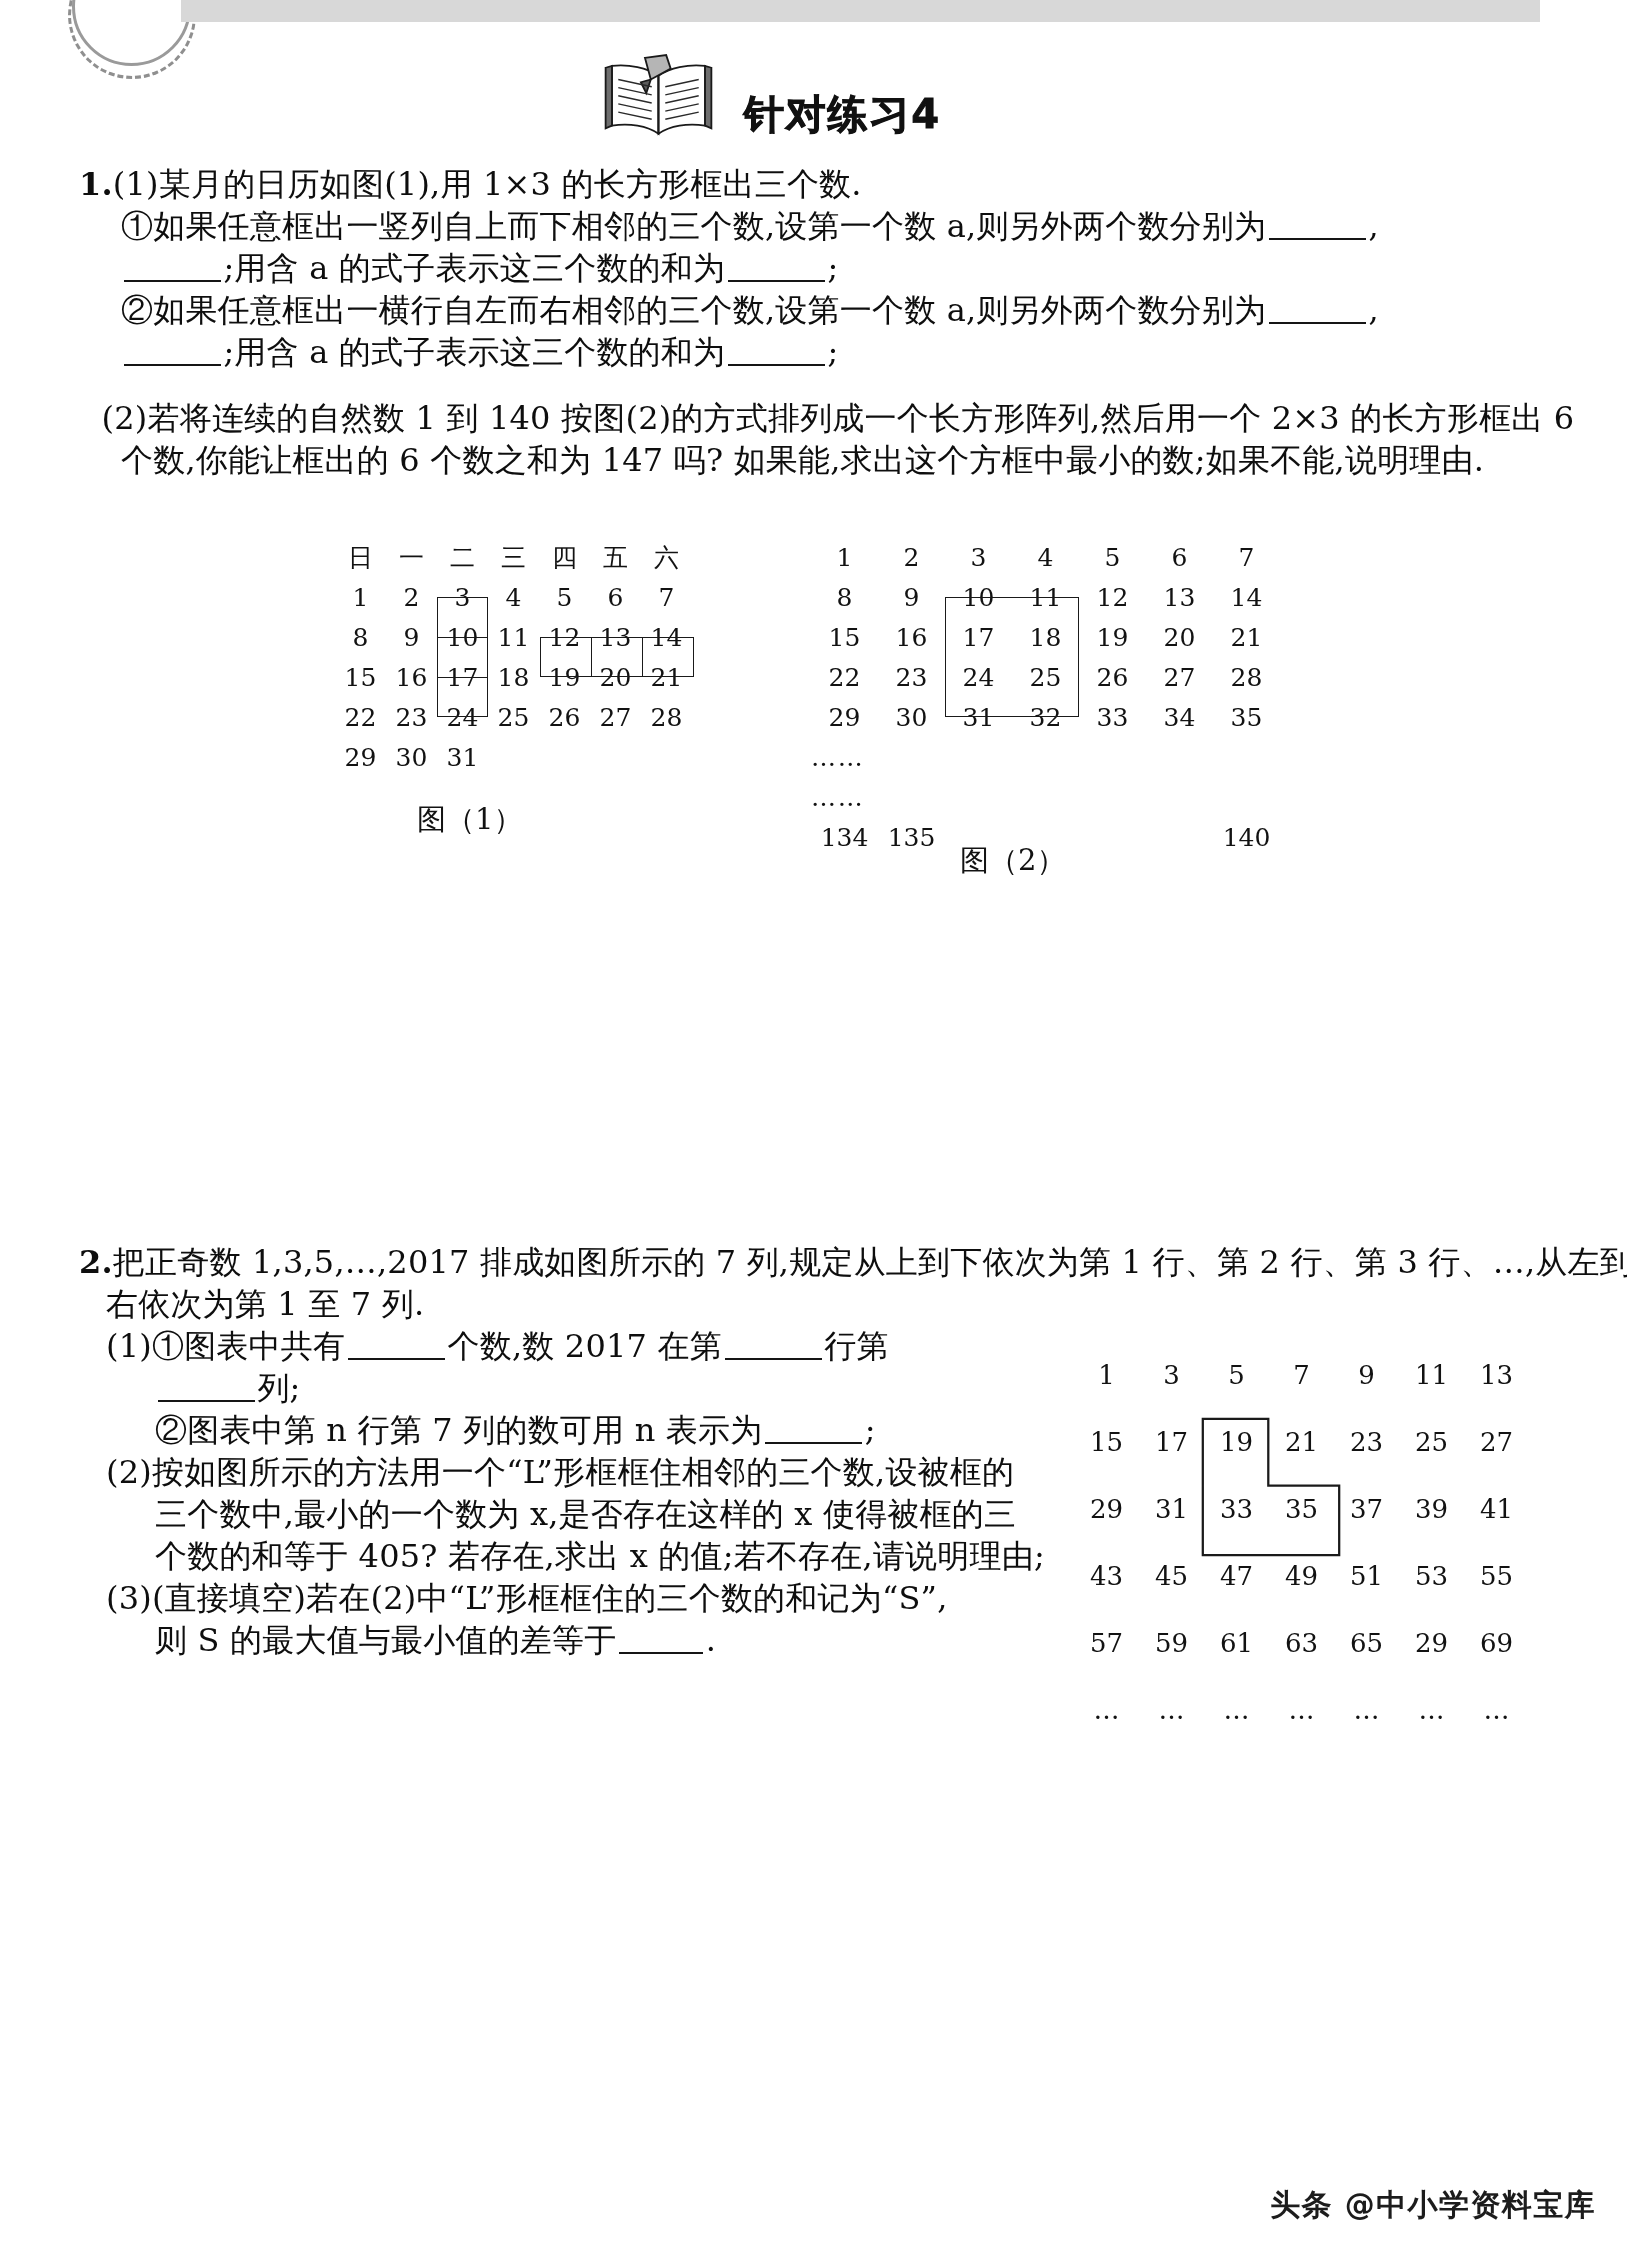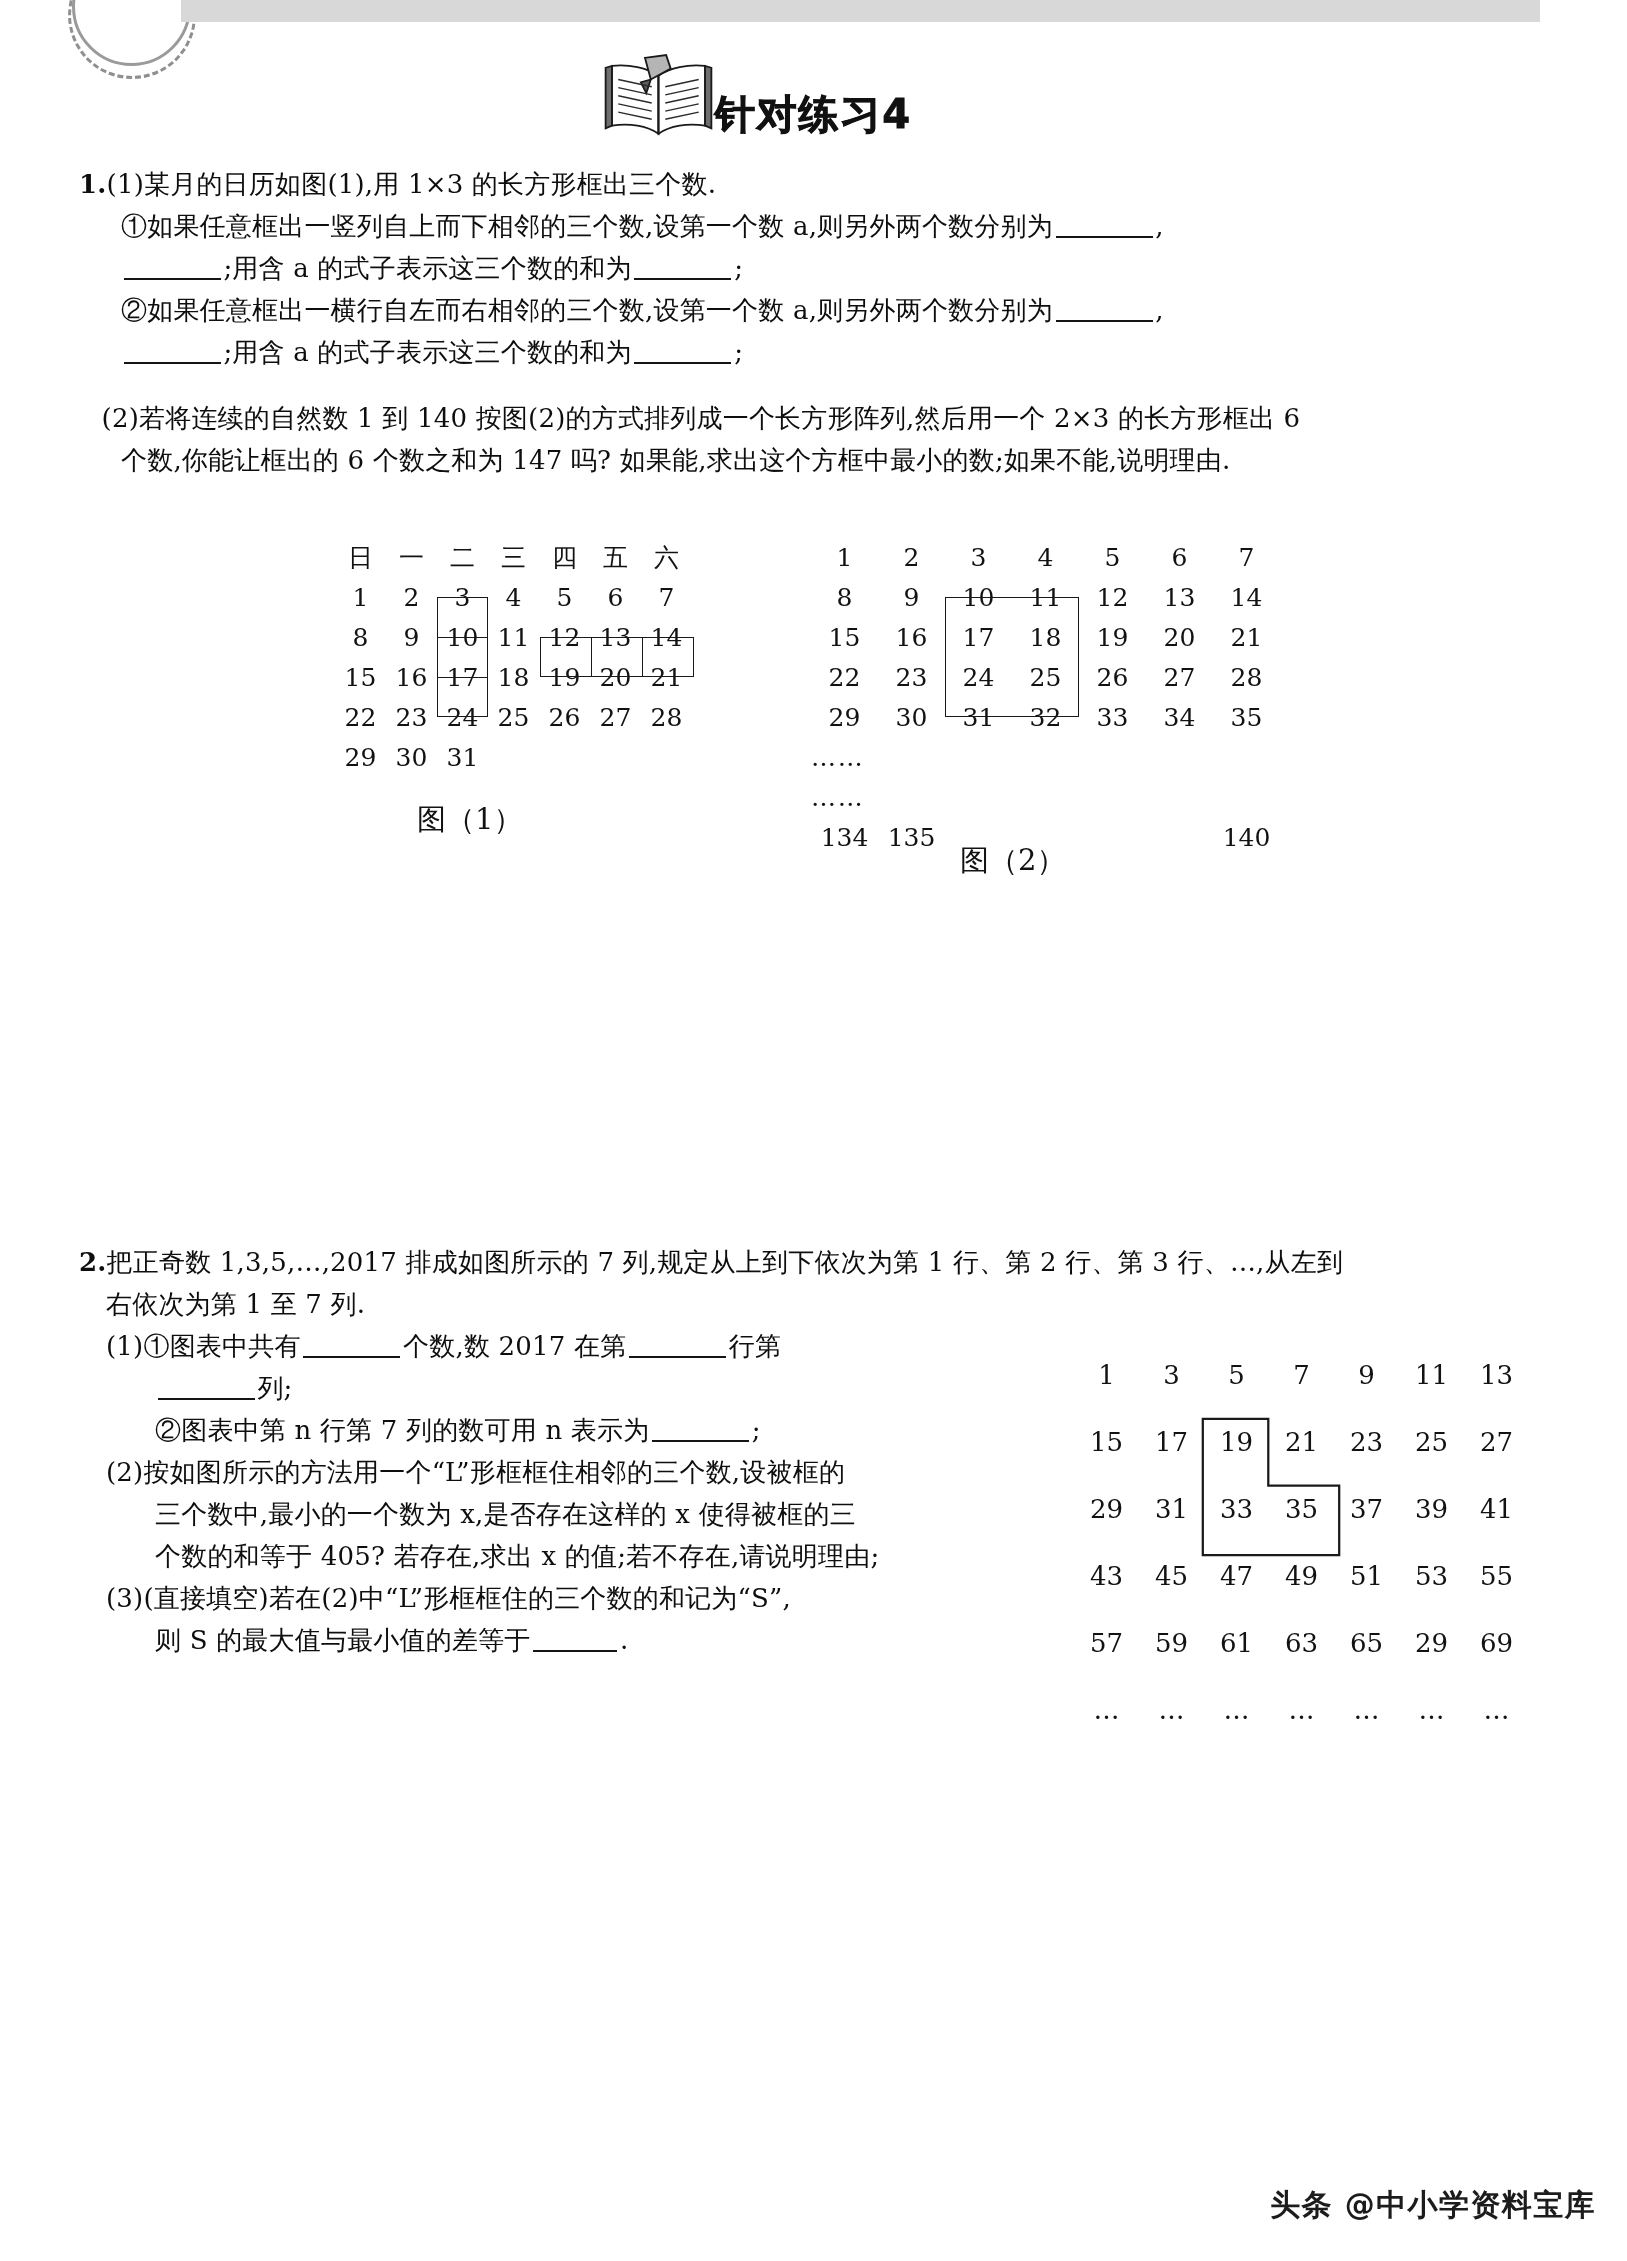--- a/index.html
+++ b/index.html
@@ -46,42 +46,42 @@
     background: transparent;
   }
 
   
   .header {
     position: absolute;
     left: 602px;
     top: 54px;
     display: flex;
     align-items: flex-end;
-    gap: 0;
+    gap: 29px;
   }
   .book-icon {
     width: 113px;
     height: 84px;
     flex: 0 0 auto;
   }
   .header-title {
     font-family: "DejaVu Sans", "Liberation Sans", sans-serif;
     font-size: 40px;
     font-weight: bold;
     letter-spacing: 1.8px;
     color: #111111;
     line-height: 1;
     padding-bottom: 3.6px;
     -webkit-text-stroke: 0.9px #111;
   }
 
   
   .q-block {
     position: absolute;
-    font-size: 26px;
+    font-size: 32px;
     line-height: 42px;
     color: #0e0e0e;
     letter-spacing: 0.2px;
   }
   .line { white-space: nowrap; }
   .indent-1 { padding-left: 42px; }
   .indent-2 { padding-left: 76px; }
 
   .blank {
     display: inline-block;

